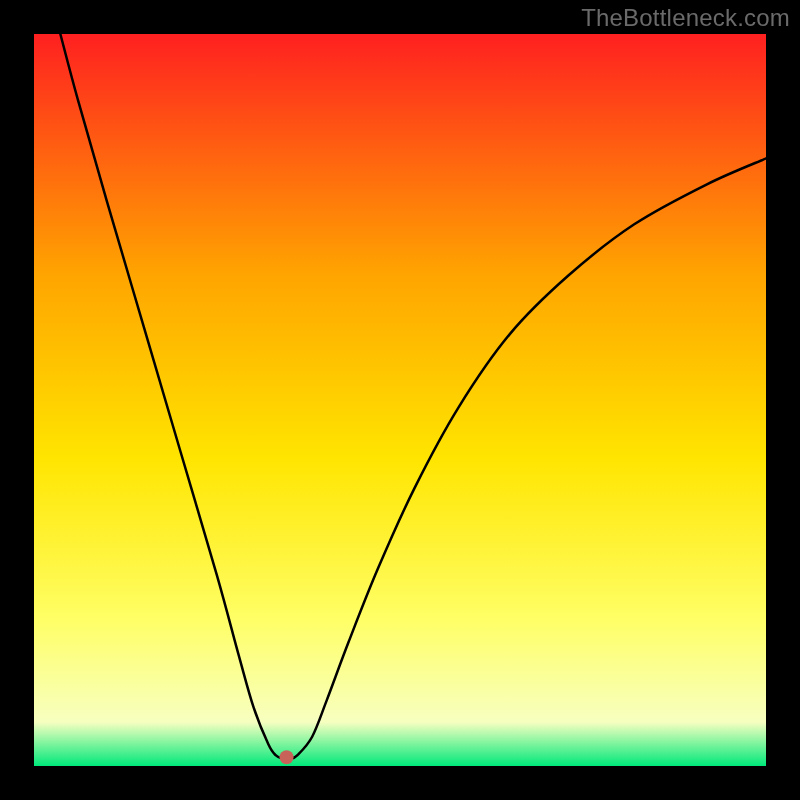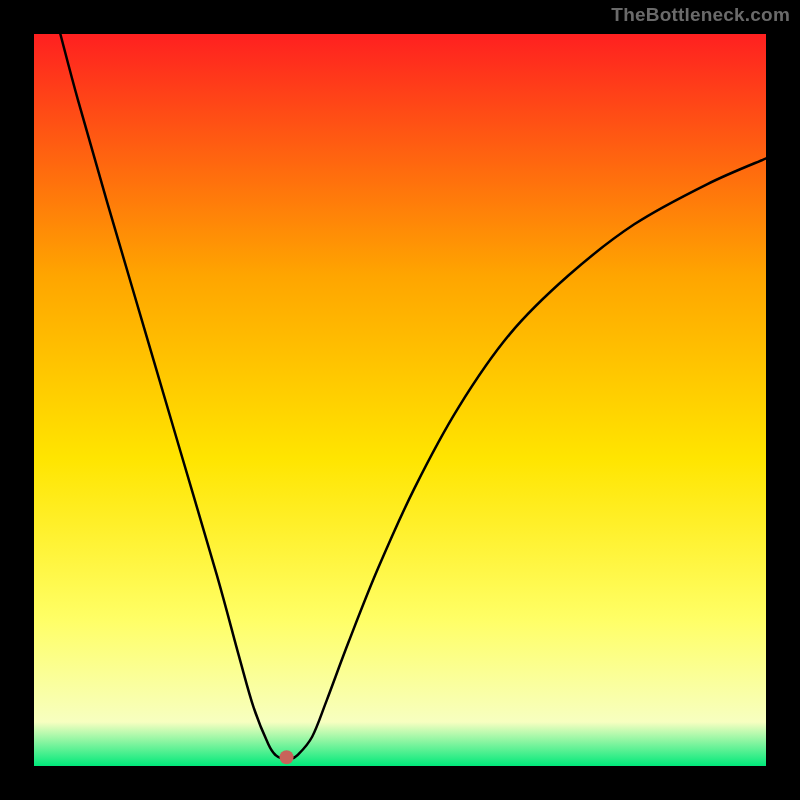--- a/index.html
+++ b/index.html
@@ -15,22 +15,22 @@
     position: relative;
     width: 800px;
     height: 800px;
     background: #000;
   }
   .watermark {
     position: absolute;
     top: 4px;
     right: 10px;
     color: #6a6a6a;
-    font-size: 19px;
-    font-weight: 700;
+    font-size: 24px;
+    font-weight: 400;
     letter-spacing: 0.2px;
     z-index: 5;
   }
   svg {
     position: absolute;
     top: 0;
     left: 0;
   }
 </style>
 </head>

